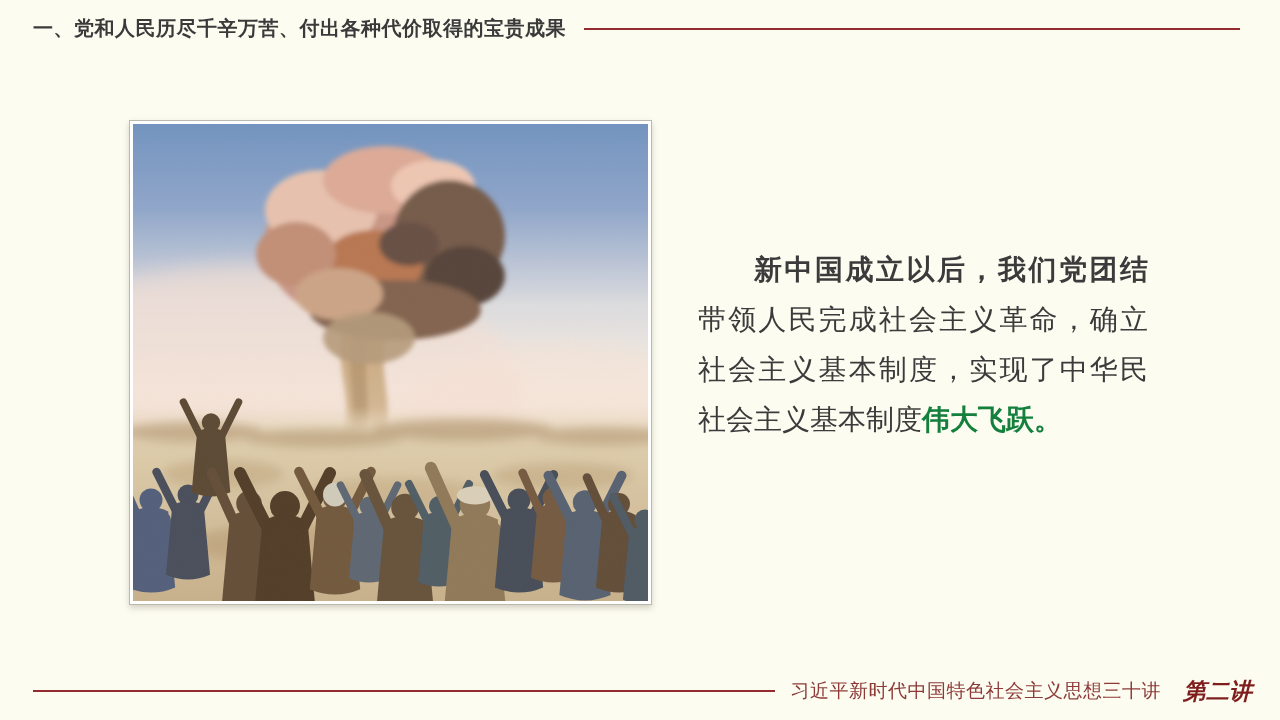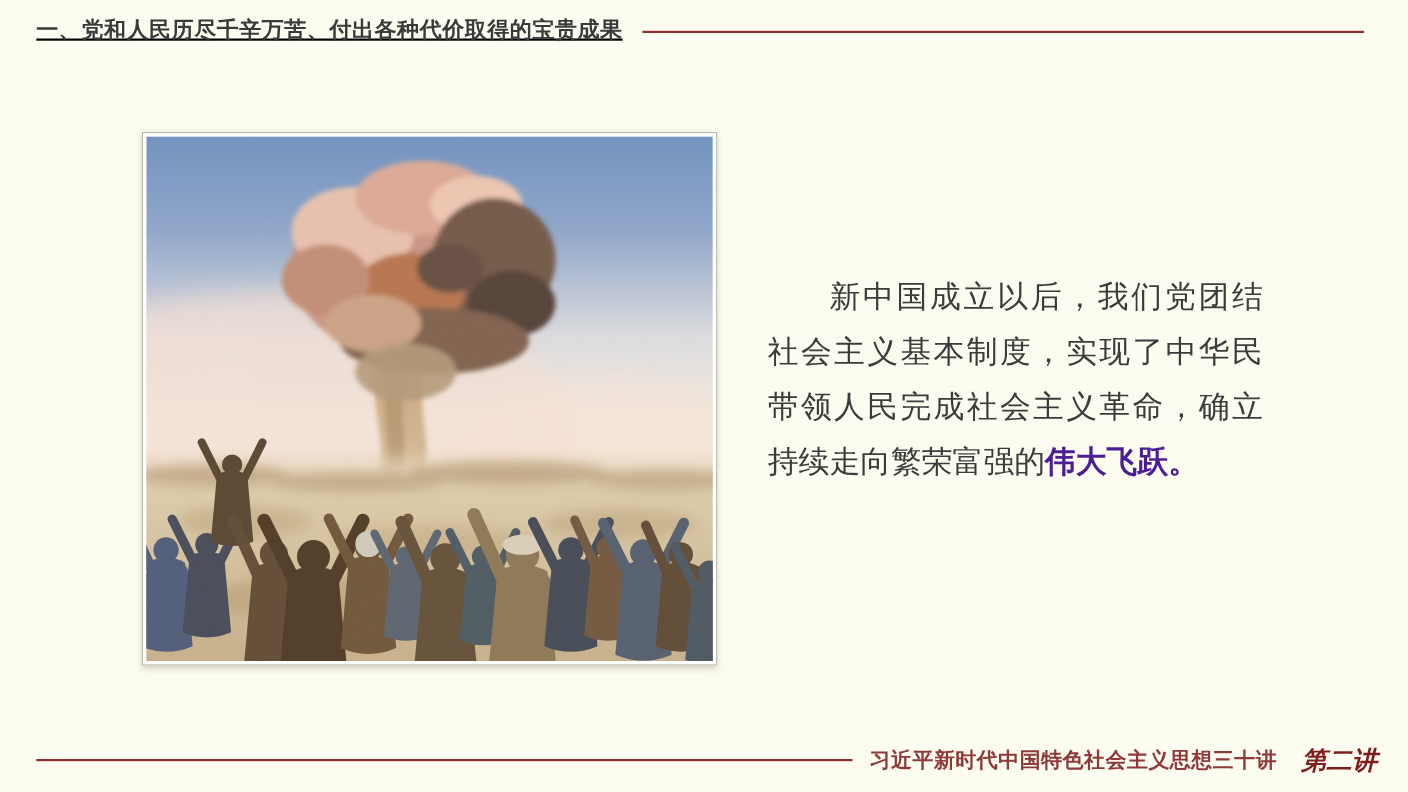--- a/index.html
+++ b/index.html
@@ -14,21 +14,20 @@
     overflow: hidden;
   }
 
   
   .header {
     position: absolute;
     left: 33px; right: 40px; top: 14px;
     display: flex;
     align-items: center;
     gap: 18px;
-    text-decoration: underline;
   }
   .header-title {
     font-size: 20px;
     font-weight: 700;
     color: #3a3a3a;
     letter-spacing: 0.5px;
     white-space: nowrap;
     line-height: 28px;
   }
   .header-rule {
@@ -54,42 +53,42 @@
   .body-text {
     position: absolute;
     left: 698px; top: 245px;
     width: 450px;
     font-size: 28px;
     line-height: 50px;
     color: #3b3b3b;
     letter-spacing: 0;
   }
   .line { text-align: justify; text-align-last: justify; }
-  .line.first { text-indent: 2em; }
+  .line.first { text-indent: 2em; font-weight: bold; }
   .line.last { text-align-last: left; }
-  .hl { color: #4c1d95; font-weight: 700; }
+  .hl { color: #15803d; font-weight: 700; }
 
   
   .footer {
     position: absolute;
     left: 33px; right: 28px; top: 676px;
     height: 30px;
     display: flex;
     align-items: center;
     gap: 16px;
   }
   .footer-rule {
     flex: 1;
     height: 2px;
     background: #942b30;
   }
   .footer-title {
     font-family: "Liberation Serif", "DejaVu Serif", serif;
     font-size: 19px;
-    font-weight: 700;
+    font-weight: 400;
     color: #8d3a38;
     letter-spacing: 0.5px;
     white-space: nowrap;
   }
   .footer-badge {
     font-family: "Liberation Serif", "DejaVu Serif", serif;
     font-size: 23px;
     font-weight: 700;
     font-style: italic;
     color: #7f1d1d;
@@ -230,27 +229,27 @@
         <rect x="0" y="0" width="515" height="477" filter="url(#grain)"></rect>
       </g>
     </svg>
   </figure>
 
   <div class="body-text">
     <div class="line first">
       <span>新中国成立以后，我们党团结</span>
     </div>
     <div class="line">
+      <span>带领人民完成社会主义革命，确立</span>
+    </div>
+    <div class="line">
       <span>社会主义基本制度，实现了中华民</span>
     </div>
-    <div class="line">
-      <span>带领人民完成社会主义革命，确立</span>
-    </div>
     <div class="line last">
-      <span>持续走向繁荣富强的</span><span class="hl">伟大飞跃</span><span class="hl">。</span>
+      <span>社会主义基本制度</span><span class="hl">伟大飞跃</span><span class="hl">。</span>
     </div>
   </div>
 
   <div class="footer">
     <div class="footer-rule"></div>
     <div class="footer-title">习近平新时代中国特色社会主义思想三十讲</div>
     <div class="footer-badge">第二讲</div>
   </div>
 
 </div>

